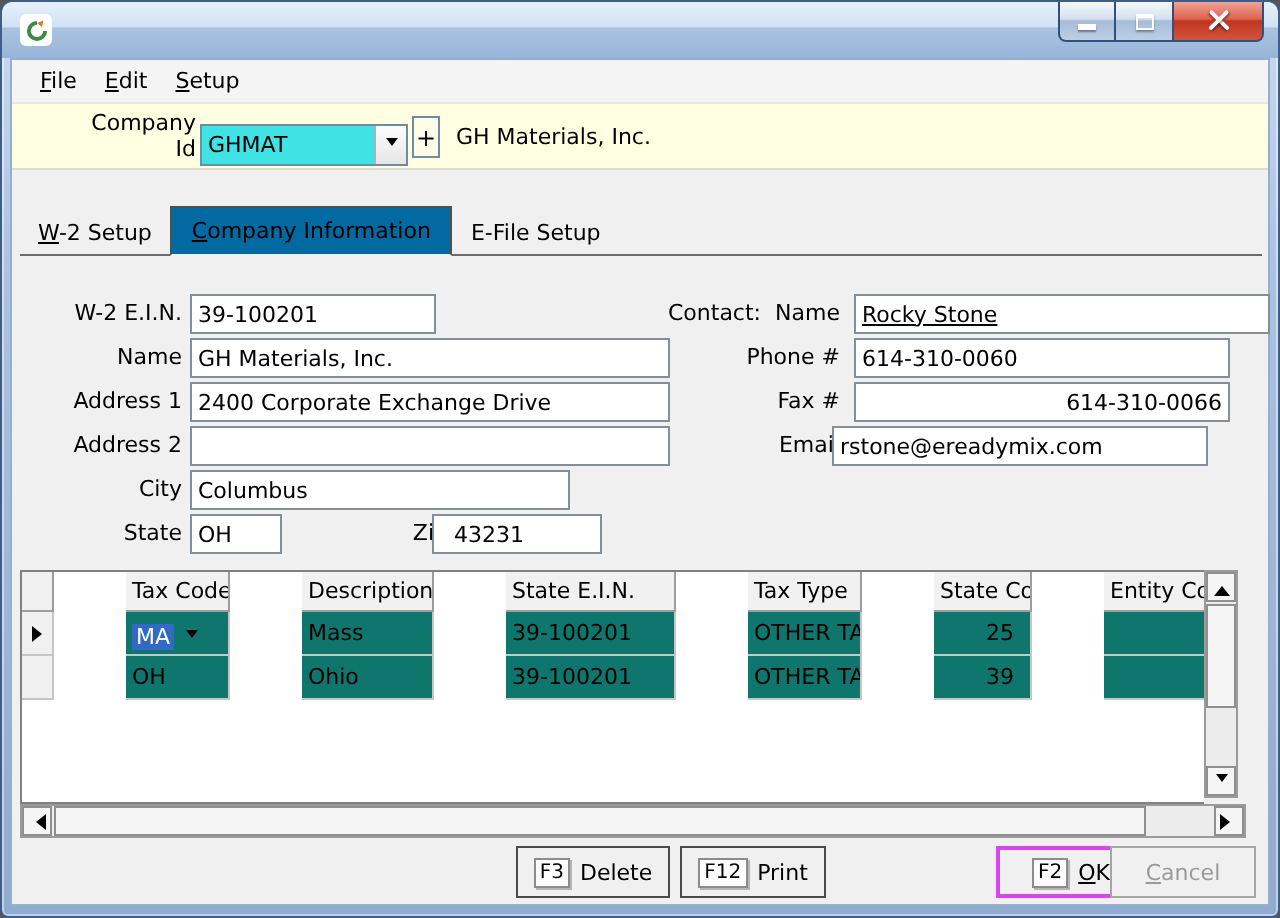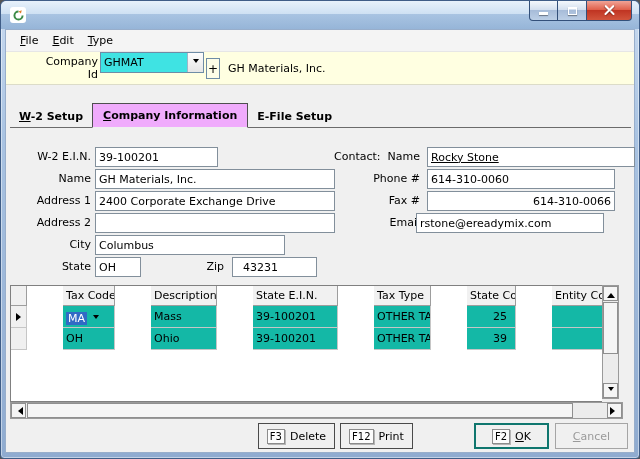--- a/index.html
+++ b/index.html
@@ -40,52 +40,52 @@
             background:#f0f0f0; border:1px solid #98aecb; }
 
   .menubar { position:absolute; left:0; top:0; right:0; height:22px; background:#f4f4f4;
              display:flex; align-items:center; padding-left:7px; border-bottom:1px solid #e6e6e6; }
   .menu-item { padding:2px 7px; cursor:default; }
   .accel::first-letter { text-decoration:underline; }
 
   .company-row { position:absolute; left:0; top:22px; right:0; height:33px; background:#ffffe1;
                  display:flex; align-items:center; border-bottom:1px solid #dcdcc8; }
   .company-label { position:absolute; left:34px; width:58px; text-align:right; }
-  .combo { position:absolute; left:94px; top:0; width:104px; height:21px; border:1px solid #6e8ca6;
+  .combo { position:absolute; left:94px; top:10px; width:104px; height:21px; border:1px solid #6e8ca6;
            background:#a16207; display:flex; }
   .combo-text { flex:1; background:#3fe3e3; color:#000; padding:3px 3px 0 3px; overflow:hidden; }
   .combo-btn { width:16px; background:linear-gradient(#fdfdfd,#e6e6e6); border-left:1px solid #9eb6c8;
                display:flex; align-items:center; justify-content:center; }
   .plus-btn { position:absolute; left:200px; top:6px; width:14px; height:21px; border:1px solid #6e8ca6;
               background:#fdfde8; font-size:12px; display:flex; align-items:center; justify-content:center; }
   .company-name { position:absolute; left:222px; }
 
   .content { position:absolute; left:0; top:56px; right:0; bottom:0; background:#f0f0f0; }
 
   
   .tabs { position:absolute; left:4px; right:3px; top:17px; height:25px;
           display:flex; align-items:flex-end; border-bottom:1px solid #6b6b6b; }
-  .tab { font-weight:bold; padding:3px 9px 4px 9px; white-space:nowrap; }
+  .tab { font-weight:normal; padding:3px 9px 4px 9px; white-space:nowrap; }
   .tab.active { border:1px solid #4f4f4f; border-bottom:1px solid #f0f0f0; margin-bottom:-1px;
-                background:#f0abfc; padding:5px 10px 5px 10px; }
+                background:#0369a1; padding:5px 10px 5px 10px; }
   .flabel { position:absolute; top:3px; text-align:right; white-space:nowrap; }
   .field { position:absolute; height:20px; border:1px solid #828f9b; background:#fff; font-family:inherit;
            font-size:11px; padding:0 3px; color:#000; }
   .two-label { display:flex; justify-content:space-between; }
 
   
   .grid { position:absolute; left:4px; top:199px; width:592px; height:117px; background:#fff;
           border:1px solid #808080; border-right:none; overflow:hidden; }
   .grow { display:grid; grid-template-columns:16px 52px 66px 85px 57px 49px 62px 60px 60px 68px 17px;gap:36px; }
   .gh { height:20px; }
   .gh > div { background:#f1f1f1; border-right:1px solid #9d9d9d; border-bottom:1px solid #9d9d9d;
               padding:3px 2px 0 3px; white-space:nowrap; overflow:hidden; }
   .gr { height:22px; }
   .gr > div { border-right:1px solid #c6c6c6; border-bottom:1px solid #c6c6c6; padding:4px 15px 0 3px;
-              white-space:nowrap; overflow:hidden; background:#14b8a6; }
+              white-space:nowrap; overflow:hidden; background:#0f766e; }
   .gr > .rowsel, .gh > .rowsel { background:#f0f0f0; display:flex; align-items:center; justify-content:center; padding:0; }
   .cell-num { text-align:right; padding-right:8px !important; }
   .sel-cell { display:flex; justify-content:space-between; align-items:center; }
   .sel-val { background:#316ac5; color:#fff; padding:0 2px; }
   .tri-down { width:0; height:0; border:3.5px solid transparent; border-top:4.5px solid #000; margin-top:4px; }
   .tri-up   { width:0; height:0; border:4px solid transparent; border-bottom:5px solid #000; margin-bottom:4px; }
   .tri-right{ width:0; height:0; border:4px solid transparent; border-left:5px solid #000; margin-right:-3px; }
   .tri-left { width:0; height:0; border:4px solid transparent; border-right:5px solid #000; margin-left:-3px; }
 
   
@@ -100,21 +100,21 @@
   .v-thumb { position:absolute; top:16px; left:0; width:15px; height:52px; background:#f5f5f5; border:1px solid #8f8f8f; }
   .v-down { position:absolute; bottom:0; left:0; }
   .h-thumb { height:15px; width:546px; background:#f5f5f5; border:1px solid #8f8f8f; margin-left:1px; }
   .h-left { margin-left:0; } .h-right { margin-left:auto; }
 
   
   .btn { position:absolute; top:337px; height:26px; background:#f0f0f0; border:1px solid #4a4a4a;
          display:flex; align-items:center; justify-content:center; gap:5px; }
   .btn .keycap { border:1px solid #8c8c8c; background:#fcfcfc; box-shadow:1px 1px 0 #b5b5b5;
                  font-size:10px; padding:0 2px; line-height:13px; }
-  .btn.default { border:2px solid #0f766e; }
+  .btn.default { border:2px solid #d946ef;margin-left:24px; }
   .btn.disabled { border:1px solid #a5a5a5; color:#9a9a9a; }
 </style>
 </head>
 <body>
 
 <div class="window">
 
   <div class="titlebar">
     <span class="app-icon">
       <svg width="13" height="13" viewBox="0 0 16 16">
@@ -133,21 +133,21 @@
           <span class="glyph-x"></span>
         </div>
     </div>
   </div>
 
   <div class="client">
 
     <div class="menubar">
       <span class="menu-item accel">File</span>
       <span class="menu-item accel">Edit</span>
-      <span class="menu-item accel">Type</span>
+      <span class="menu-item accel">Setup</span>
     </div>
 
     <div class="company-row">
       <span class="company-label">Company Id</span>
       <div class="combo">
         <span class="combo-text">GHMAT</span>
         <span class="combo-btn">
             <span class="tri-down" style="margin-top:0"></span>
           </span>
       </div>
@@ -169,21 +169,21 @@
       <input class="field" style="left: 89px; top: 83px; width: 240px;" value="GH Materials, Inc.">
       <span class="flabel" style="left:0;width:85px;top:108px">Address 1</span>
       <input class="field" style="left: 89px; top: 105px; width: 240px;" value="2400 Corporate Exchange Drive">
       <span class="flabel" style="left:0;width:85px;top:130px">Address 2</span>
       <input class="field" style="left: 89px; top: 127px; width: 240px;" value="">
       <span class="flabel" style="left:0;width:85px;top:152px">City</span>
       <input class="field" style="left: 89px; top: 149px; width: 190px;" value="Columbus">
       <span class="flabel" style="left:0;width:85px;top:174px">State</span>
       <input class="field" style="left: 89px; top: 171px; width: 46px;" value="OH">
       <span class="flabel" style="left:130px;width:88px;top:174px">Zip</span>
-      <input class="field" style="left: 226px; top: 171px; width: 85px; padding-left: 10px;" value="43231">
+      <input class="field" style="left: 210px; top: 171px; width: 85px; padding-left: 10px;" value="43231">
 
       <span class="flabel two-label" style="left:328px;width:86px;top:64px">
         <span>Contact:</span>
         <span>Name</span>
       </span>
       <input class="field" style="left: 421px; top: 61px; width: 208px; text-decoration: underline;" value="Rocky Stone">
       <span class="flabel" style="left:328px;width:86px;top:86px">Phone #</span>
       <input class="field" style="left: 421px; top: 83px; width: 188px;" value="614-310-0060">
       <span class="flabel" style="left:328px;width:86px;top:108px">Fax #</span>
       <input class="field" style="left: 421px; top: 105px; width: 188px; text-align: right;" value="614-310-0066">

